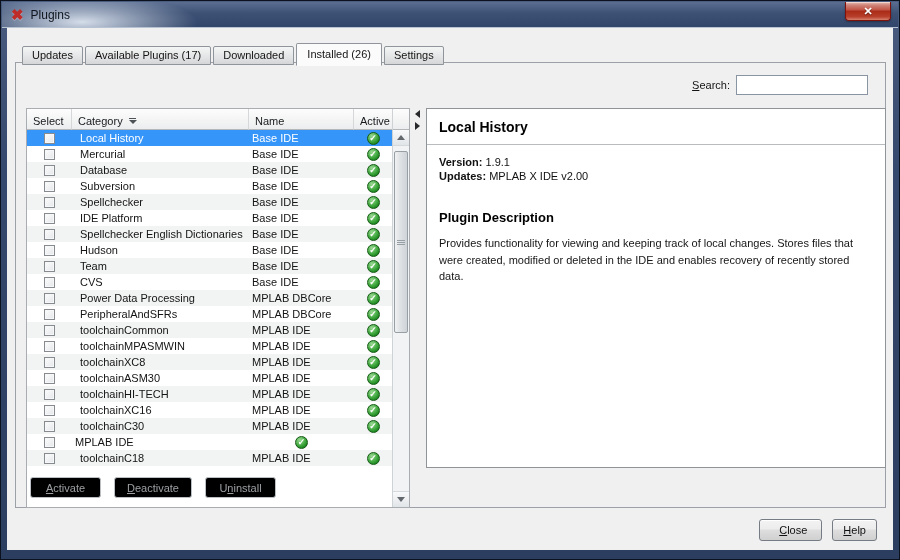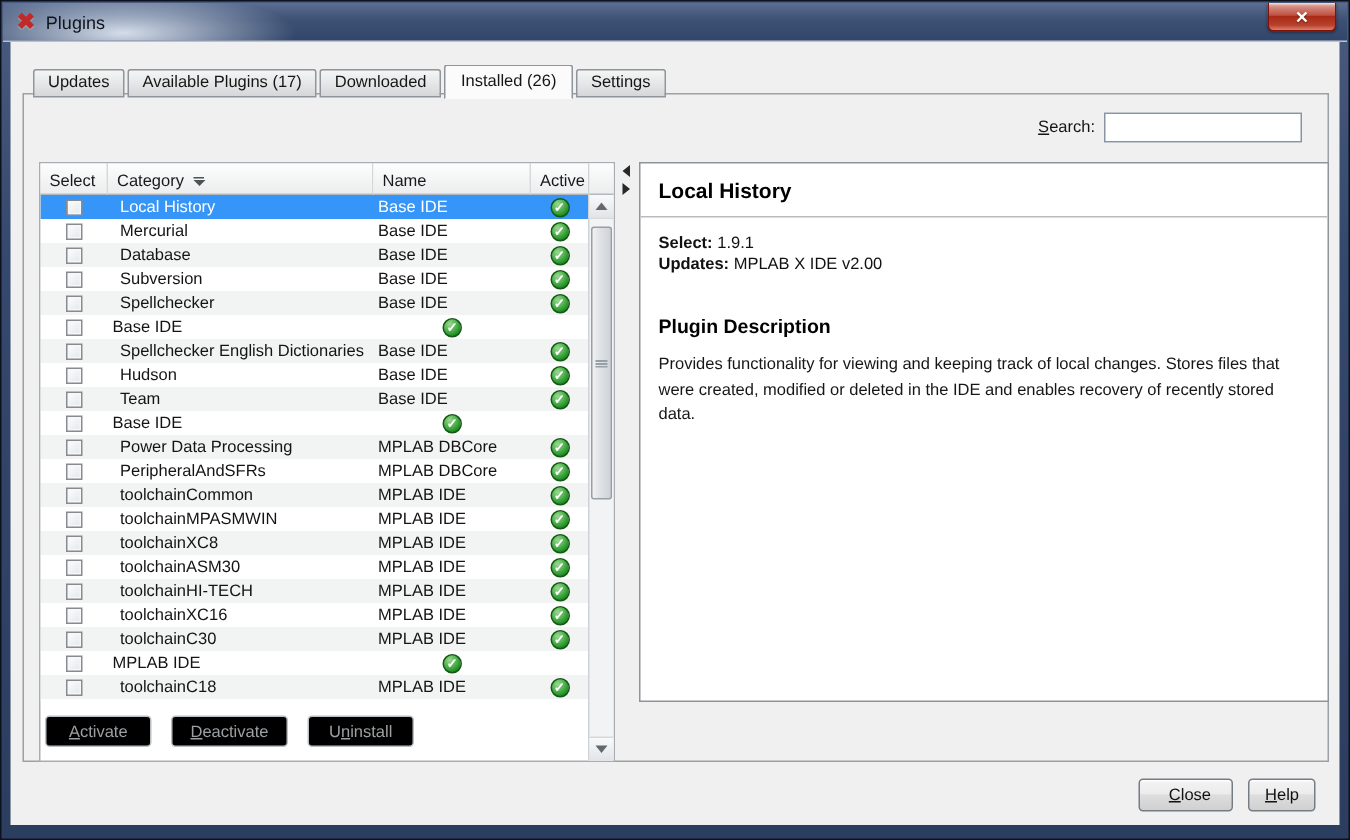--- a/index.html
+++ b/index.html
@@ -216,20 +216,21 @@
     <div class="namecell">Spellchecker</div>
     <div class="catcell">Base IDE</div>
     <div class="activecell">
                   <span class="check-icon">✓</span>
                 </div>
   </div>
               <div class="row">
     <div class="activecell">
                   <span class="checkbox"></span>
                 </div>
+    <div class="namecell">IDE Platform</div>
     <div class="catcell">Base IDE</div>
     <div class="activecell">
                   <span class="check-icon">✓</span>
                 </div>
   </div>
               <div class="row stripe">
     <div class="activecell">
                   <span class="checkbox"></span>
                 </div>
     <div class="namecell">Spellchecker English Dictionaries</div>
@@ -255,20 +256,21 @@
     <div class="namecell">Team</div>
     <div class="catcell">Base IDE</div>
     <div class="activecell">
                   <span class="check-icon">✓</span>
                 </div>
   </div>
               <div class="row">
     <div class="activecell">
                   <span class="checkbox"></span>
                 </div>
+    <div class="namecell">CVS</div>
     <div class="catcell">Base IDE</div>
     <div class="activecell">
                   <span class="check-icon">✓</span>
                 </div>
   </div>
               <div class="row stripe">
     <div class="activecell">
                   <span class="checkbox"></span>
                 </div>
     <div class="namecell">Power Data Processing</div>
@@ -402,21 +404,21 @@
 
       <div class="split-arrows">
         <span class="tri-left"></span>
         <span class="tri-right"></span>
       </div>
 
       <div class="details">
         <div class="d-title">Local History</div>
         <div class="d-sep"></div>
         <div class="d-body">
-          <div class="d-line"><b>Select:</b> <span>1.9.1</span></div>
+          <div class="d-line"><b>Version:</b> <span>1.9.1</span></div>
           <div class="d-line"><b>Updates:</b> <span>MPLAB X IDE v2.00</span></div>
           <div class="d-heading">Plugin Description</div>
           <div class="d-desc">Provides functionality for viewing and keeping track of local changes. Stores files that were created, modified or deleted in the IDE and enables recovery of recently stored data.</div>
         </div>
       </div>
 
       <div class="actions">
         <div class="btn-disabled">
             <span><span></span><u>A</u><span>ctivate</span></span>
           </div>

